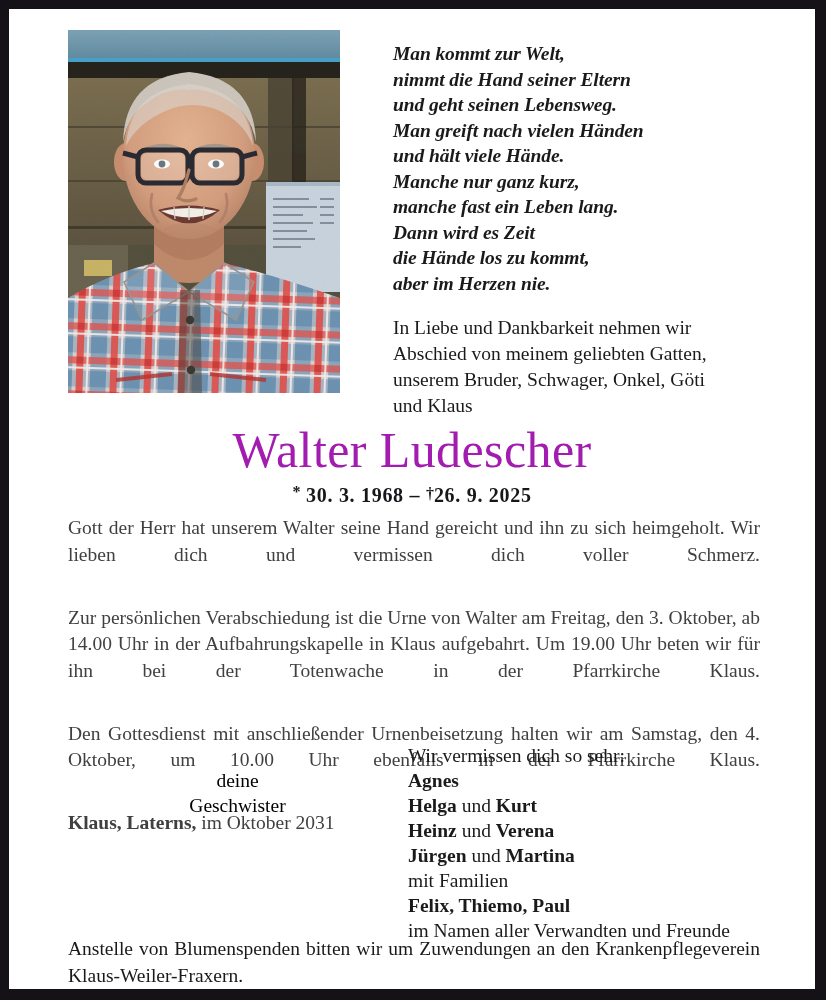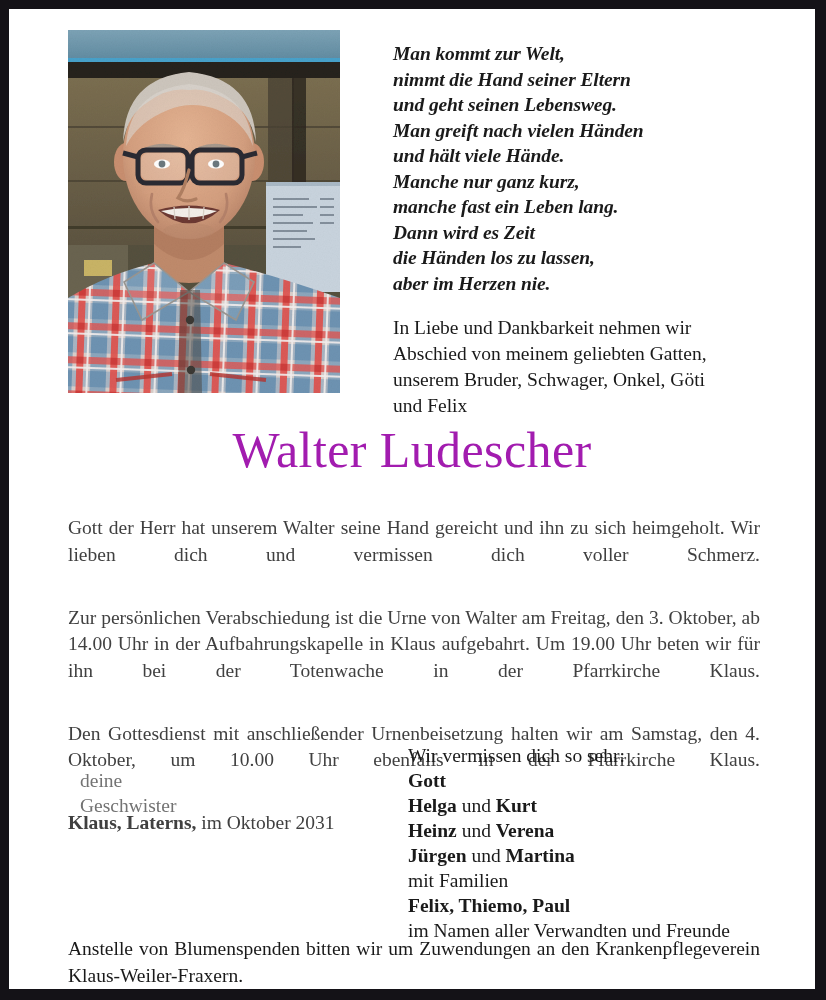--- a/index.html
+++ b/index.html
@@ -150,24 +150,24 @@
     border-collapse: collapse;
     margin: 12px;
     width: 100%;
   }
   .survivors td {
     padding: 0;
     vertical-align: top;
     white-space: nowrap;
   }
   .survivors td.label {
-    text-align: left;
+    text-align: center;
     width: 315px;
     padding-right: 13px;
-    color: #737373;
+    color: #000000;
     font-weight: 400;
   }
   .survivors td.names {
     text-align: left;
     color: #1a1a1a;
   }
   .survivors td.names .b { font-weight: 700; }
 
   
   .closing {
@@ -337,52 +337,53 @@
 
       <div class="verse">
         <div>Man kommt zur Welt,</div>
         <div>nimmt die Hand seiner Eltern</div>
         <div>und geht seinen Lebensweg.</div>
         <div>Man greift nach vielen Händen</div>
         <div>und hält viele Hände.</div>
         <div>Manche nur ganz kurz,</div>
         <div>manche fast ein Leben lang.</div>
         <div>Dann wird es Zeit</div>
-        <div>die Händen los zu lassen,</div>
+        <div>die Hände los zu kommt,</div>
         <div>aber im Herzen nie.</div>
       </div>
 
       <div class="dedication">
         <div>In Liebe und Dankbarkeit nehmen wir</div>
         <div>Abschied von meinem geliebten Gatten,</div>
         <div>unserem Bruder, Schwager, Onkel, Göti</div>
-        <div>und Felix</div>
+        <div>und Klaus</div>
       </div>
     </div>
 
     <div class="deceased-name">Walter Ludescher</div>
 
+    <div class="life-dates"><span class="sym">*</span> <span>30. 3. 1968</span> <span>–</span> <span class="sym sym-cross">†</span><span>26. 9. 2025</span></div>
 
     <div class="body-text">
       <p class="para justify-last">Gott der Herr hat unserem Walter seine Hand gereicht und ihn zu sich heimgeholt. Wir lieben dich und vermissen dich voller Schmerz.</p>
       <p class="para justify-last">Zur persönlichen Verabschiedung ist die Urne von Walter am Freitag, den 3. Oktober, ab 14.00 Uhr in der Aufbahrungskapelle in Klaus aufgebahrt. Um 19.00 Uhr beten wir für ihn bei der Totenwache in der Pfarrkirche Klaus.</p>
       <p class="para justify-last">Den Gottesdienst mit anschließender Urnenbeisetzung halten wir am Samstag, den 4. Oktober, um 10.00 Uhr ebenfalls in der Pfarrkirche Klaus.</p>
       <p class="place-line"><span class="bold">Klaus, Laterns,</span><span> im Oktober 2031</span></p>
     </div>
 
     <div class="survivors">
       <table>
         <tbody>
           <tr>
             <td class="label"></td>
             <td class="names">Wir vermissen dich so sehr:</td>
           </tr>
           <tr>
             <td class="label">deine</td>
-            <td class="names"><span class="b">Gott</span></td>
+            <td class="names"><span class="b">Agnes</span></td>
           </tr>
           <tr>
             <td class="label">Geschwister</td>
             <td class="names"><span class="b">Helga</span><span> und </span><span class="b">Kurt</span></td>
           </tr>
           <tr>
             <td class="label"></td>
             <td class="names"><span class="b">Heinz</span><span> und </span><span class="b">Verena</span></td>
           </tr>
           <tr>

